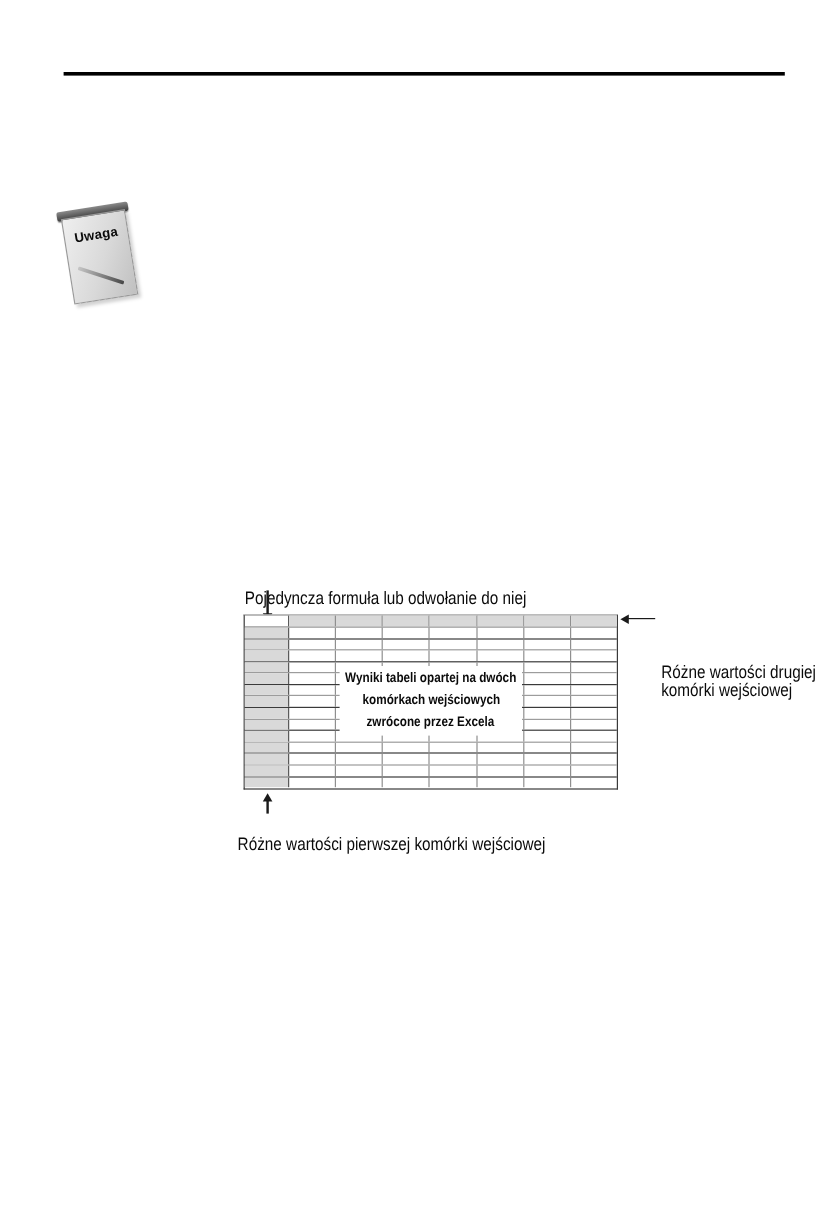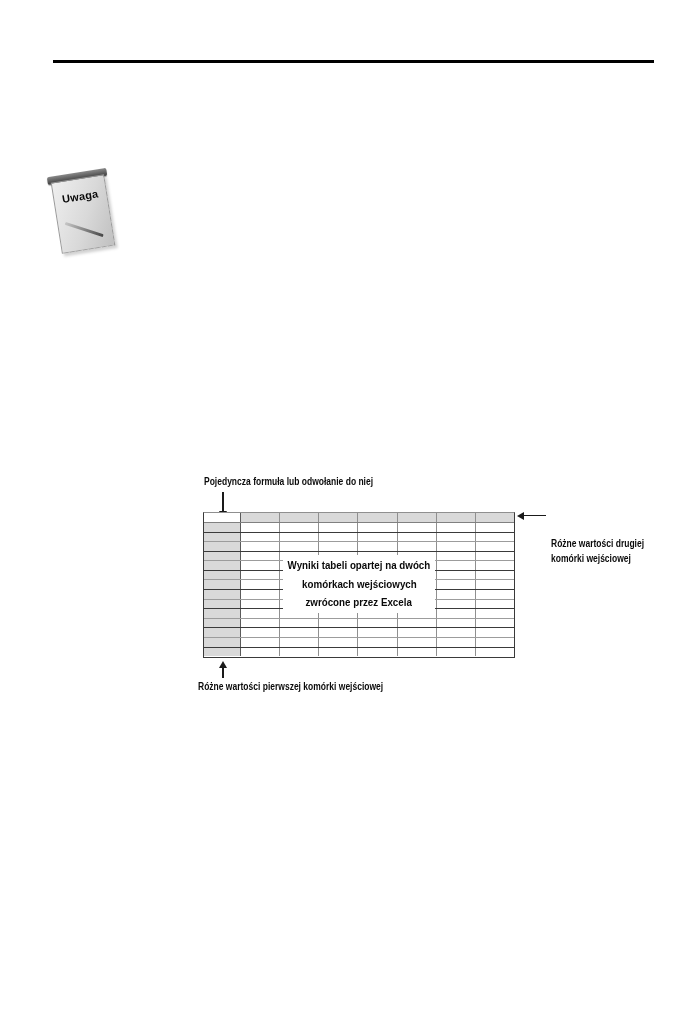--- a/index.html
+++ b/index.html
@@ -38,22 +38,22 @@
     margin-top:11px;text-align:center;
     font-weight:bold;font-size:11px;letter-spacing:.2px;color:#0a0a0a;
   }
   .note-pencil{
     position:absolute;left:7px;top:40px;width:40px;height:2.5px;
     background:linear-gradient(to right,#c6c6c6,#474747);
     transform:rotate(27deg);transform-origin:left center;border-radius:1px;
   }
   
   .fig-label{
-    position:absolute;font-weight:bold;font-size:10px;color:#0a0a0a;
-    white-space:nowrap;line-height:13px;
+    position:absolute;font-weight:normal;font-size:15px;color:#0a0a0a;
+    white-space:nowrap;line-height:13px;margin-top:17px;
   }
   .cond-l{display:inline-block;transform:scaleX(.85);transform-origin:left center;white-space:nowrap;}
   .right-label{line-height:15px;}
   
   .arrow-line-v{position:absolute;width:1.5px;background:#1a1a1a;}
   .arrow-line-h{position:absolute;height:1.5px;background:#1a1a1a;}
   .arrow-head-down{
     position:absolute;width:0;height:0;
     border-left:4px solid transparent;border-right:4px solid transparent;
     border-top:7px solid #1a1a1a;

